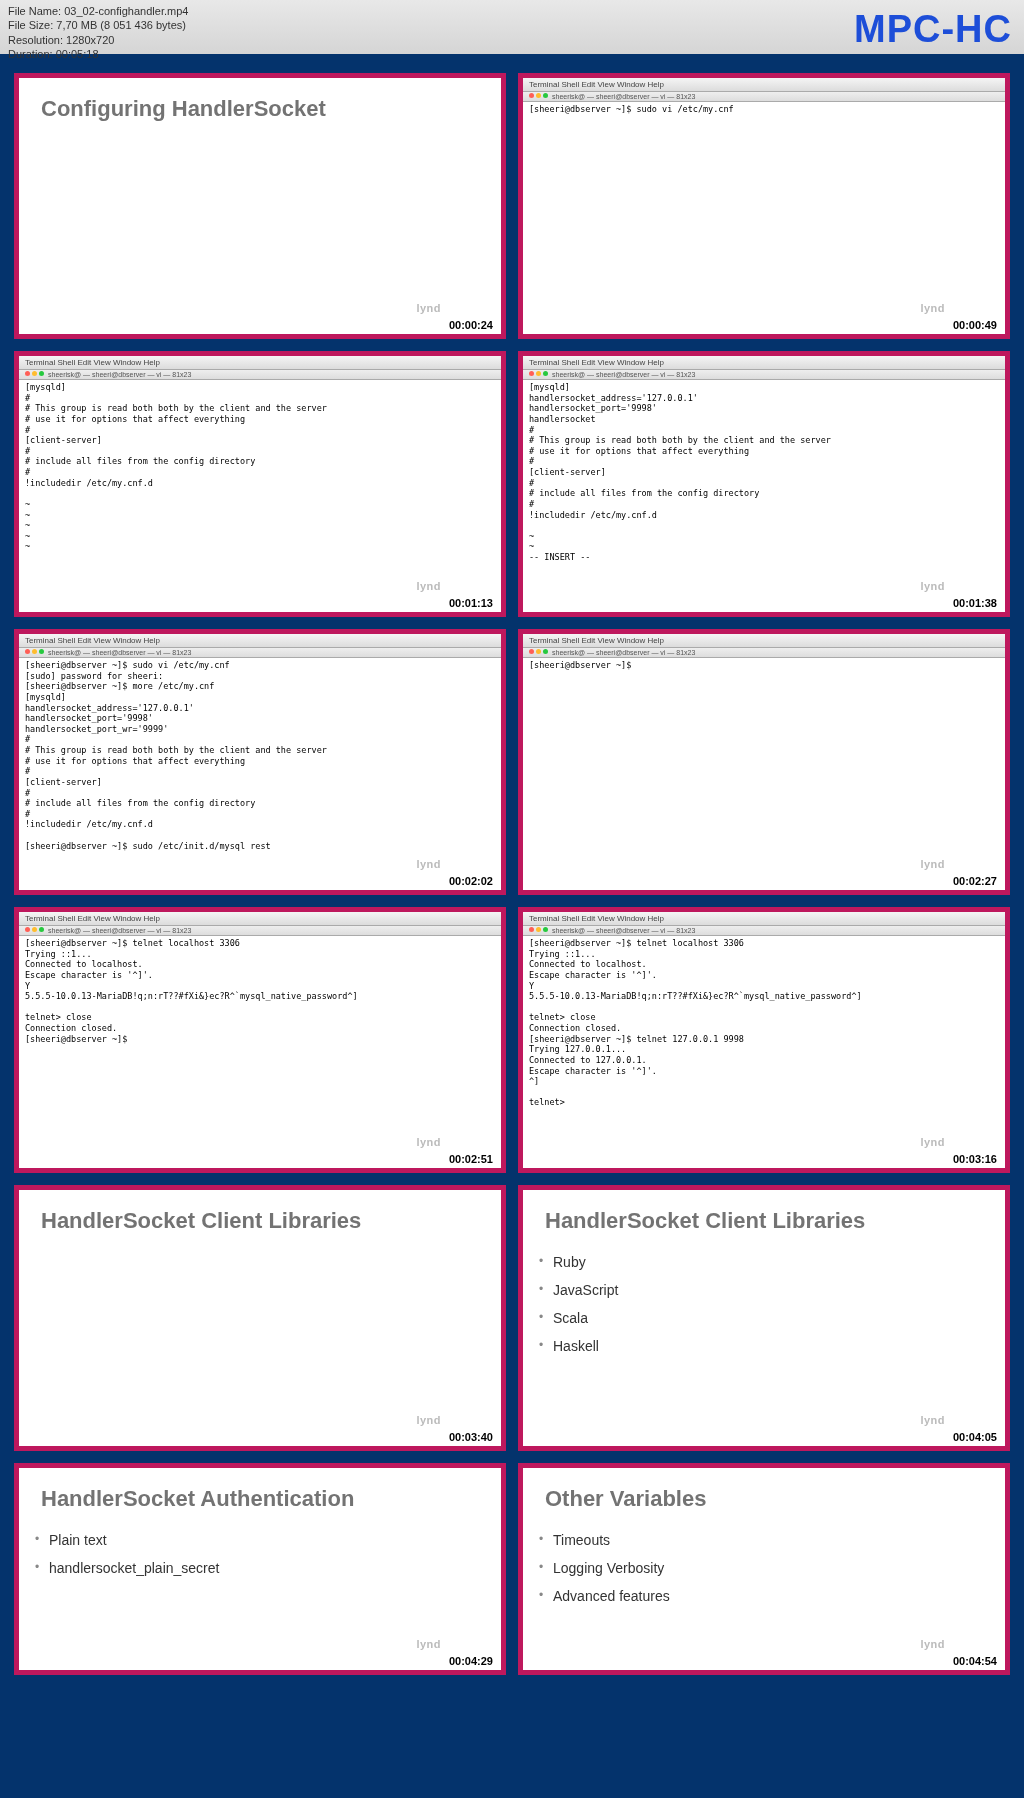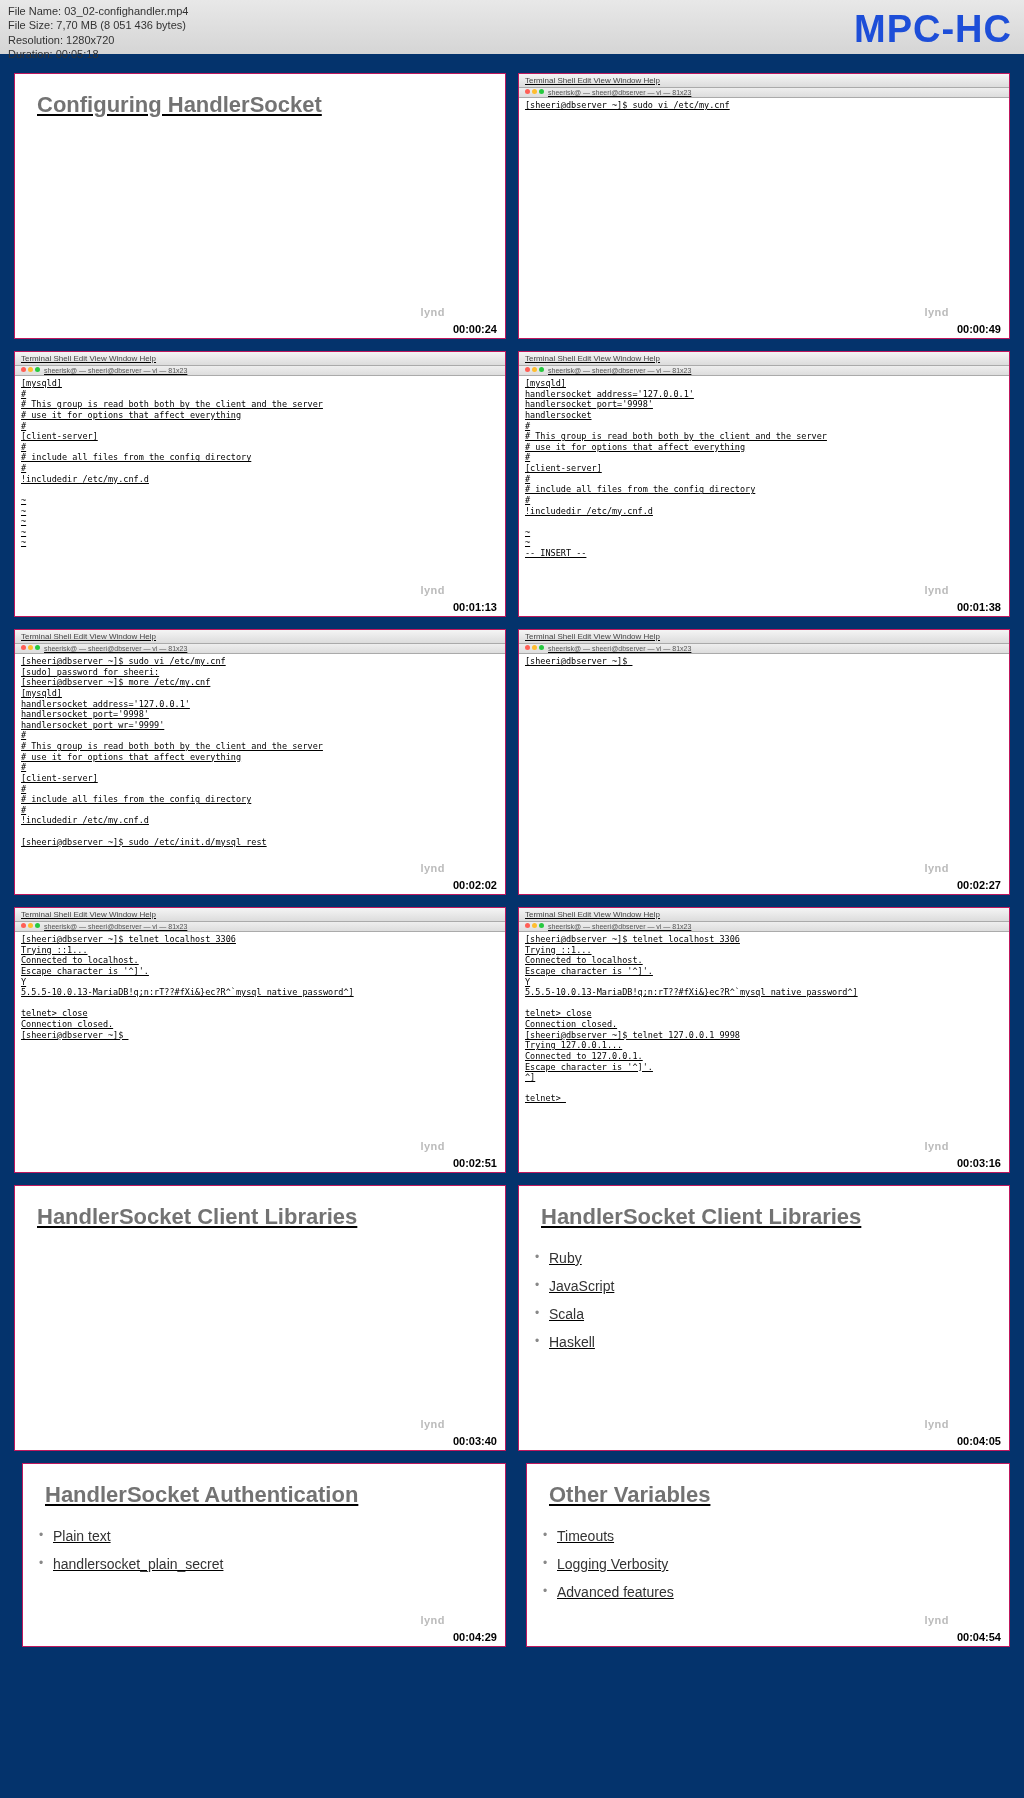--- a/index.html
+++ b/index.html
@@ -28,27 +28,26 @@
   font-family: Arial, sans-serif;
 }
 .grid {
   display: grid;
   grid-template-columns: 1fr 1fr;
   gap: 12px;
   padding: 8px 14px 14px 14px;
 }
 .tile {
   background: #fff;
-  border: 1px solid #be185d;
+  border: 5px solid #be185d;
   height: 266px;
   position: relative;
   overflow: hidden;
-  text-decoration: underline;
-}
-.tile.short { height: 184px; margin-left: 8px; }
+}
+.tile.short { height: 212px; }
 .timestamp {
   position: absolute;
   bottom: 3px;
   right: 6px;
   font-size: 11px;
   font-weight: bold;
   color: #000;
   background: rgba(255,255,255,0.3);
   padding: 0 2px;
 }

